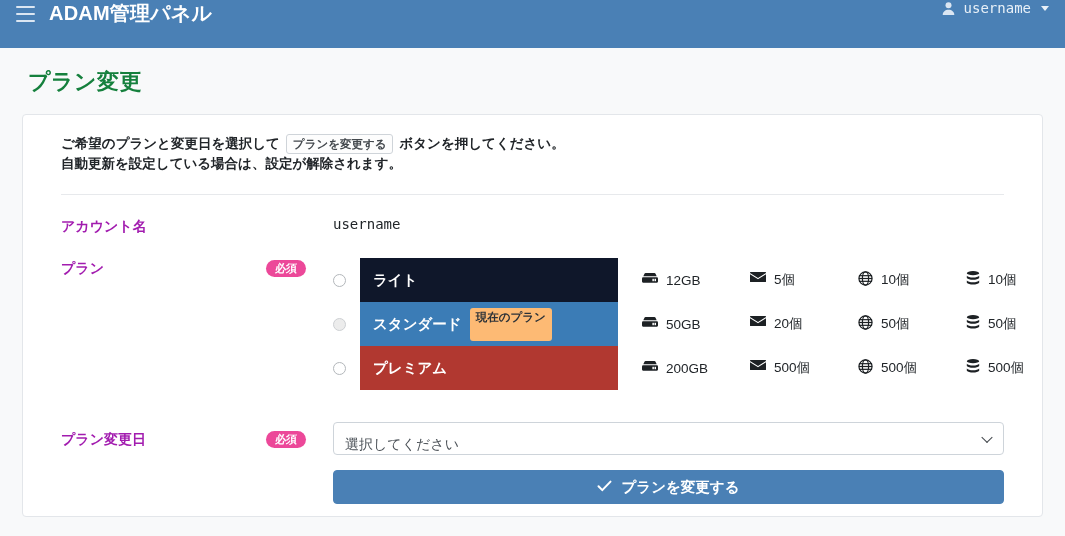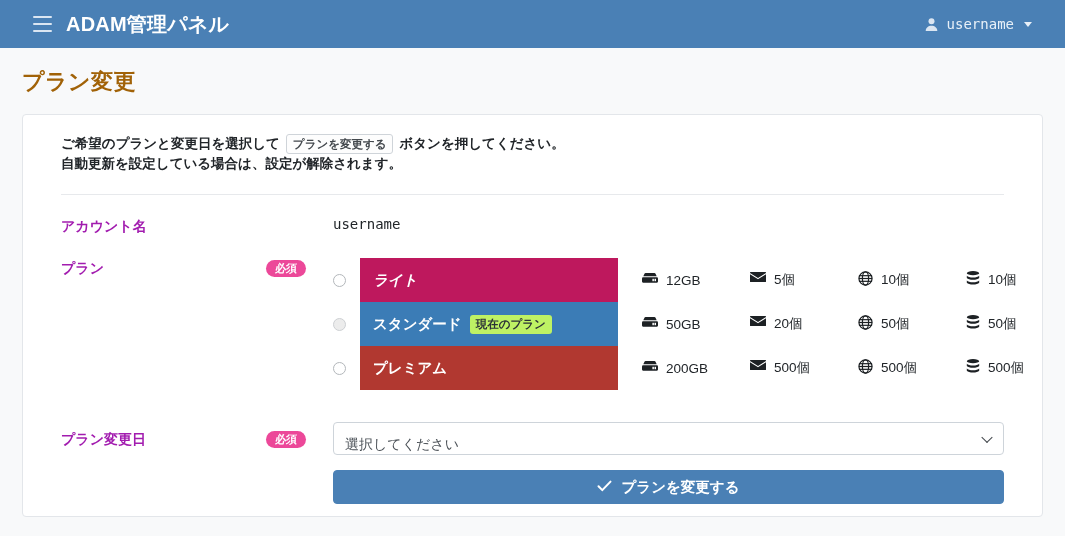--- a/index.html
+++ b/index.html
@@ -13,22 +13,22 @@
     font-family: "Liberation Sans", "DejaVu Sans", sans-serif;
     color: #212529;
     font-size: 14px;
   }
 
   
   .navbar {
     height: 48px;
     background: #4a80b5;
     display: flex;
-    align-items: center;
-    padding: 0 33px;
+    align-items: flex-start;
+    padding: 0 16px;
     position: relative;
   }
   .nav-left { display: flex; align-items: center; gap: 14px; }
   .hamburger {
     width: 19px; height: 16px;
     display: flex; flex-direction: column; justify-content: space-between;
     cursor: pointer;
   }
   .hamburger span {
     display: block; height: 2px; width: 100%;
@@ -55,22 +55,22 @@
     border-left: 4px solid transparent;
     border-right: 4px solid transparent;
     border-top: 5px solid #e8f0f8;
     margin-left: 2px;
   }
 
   
   .page-title {
     font-size: 22px;
     font-weight: bold;
-    color: #a16207;
-    margin: 19px 0 0 22px;
+    color: #15803d;
+    margin: 19px 0 0 28px;
     letter-spacing: .5px;
   }
 
   
   .card {
     margin: 17px 22px 0 22px;
     background: #ffffff;
     border: 1px solid #e3e6ea;
     border-radius: 4px;
     height: 403px;
@@ -162,30 +162,30 @@
     height: 44px;
     display: flex;
     align-items: center;
     padding-left: 13px;
     gap: 9px;
     color: #ffffff;
     font-weight: bold;
     font-size: 14.5px;
     cursor: pointer;
   }
-  .plan-bar.light    { background: #be185d; font-style: italic; }
+  .plan-bar.light    { background: #0f172a; }
   .plan-bar.standard { background: #3b7cb6; gap: 8px; }
   .plan-bar.premium  { background: #b13830; }
   .current-badge {
-    background: #bef264;
+    background: #fdba74;
     color: #2b3137;
     font-size: 11.5px;
     font-weight: bold;
     border-radius: 3px;
-    padding: 2px 6px 3px 6px;
+    padding: 2px 6px 17px 6px;
     line-height: 14px;
   }
 
   .specs {
     display: flex;
     align-items: center;
     height: 44px;
     flex: 1;
   }
   .spec {

